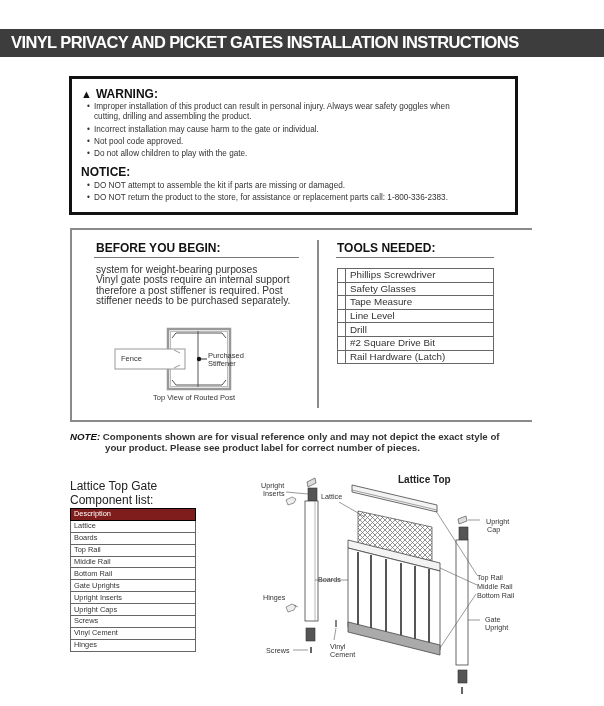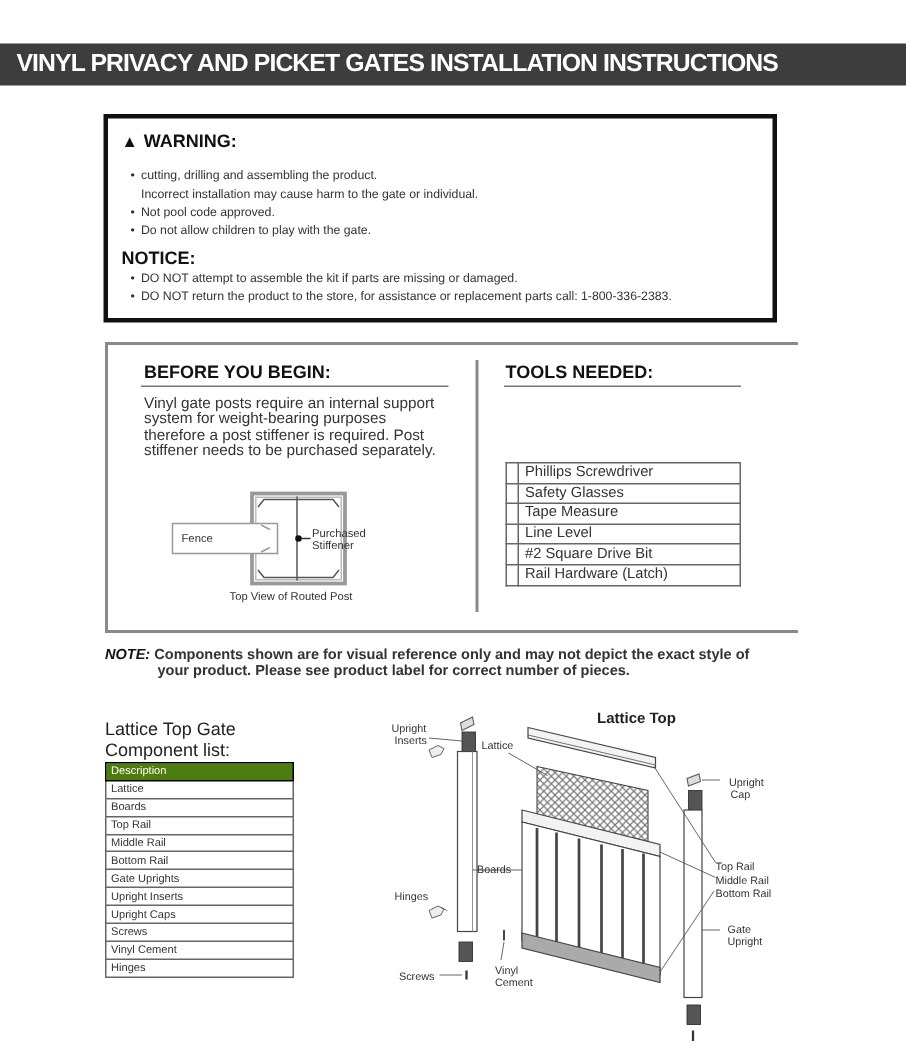--- a/index.html
+++ b/index.html
@@ -12,64 +12,65 @@
   .warnbox { left:69px; top:76px; width:443px; height:133px; border:3px solid #111; background:#fff; }
   .warnhead { position:absolute; left:9px; font-weight:bold; font-size:12px; color:#111; }
   .warnhead .tri { display:inline-block; margin-right:4px; font-size:11px; }
   .bul { position:absolute; left:22px; font-size:8.2px; color:#333; line-height:10px; white-space:nowrap; }
   .bul::before { content:"\2022"; position:absolute; left:-7px; }
   .bybox { left:70px; top:228px; width:460px; height:190px; border-top:2px solid #8a8a8a; border-left:2px solid #8a8a8a; border-bottom:2px solid #8a8a8a; }
   .vdiv { left:317px; top:240px; width:2px; height:168px; background:#8a8a8a; }
   .sechead { font-weight:bold; font-size:12px; color:#111; white-space:nowrap; }
   .hrule { height:1px; background:#777; }
   .bybody { left:96px; top:265px; width:210px; font-size:10.2px; line-height:10.4px; color:#333; }
-  .tools { left:337px; top:268px; width:157px; border-collapse:collapse;margin-top:40px; }
+  .tools { left:337px; top:268px; width:157px; border-collapse:collapse; }
   .tools td { border:1px solid #666; height:12.6px; padding:0 0 0 4px; font-size:9.8px; color:#333; line-height:12px; }
   .tools td.chk { width:7px; padding:0; }
   .note { left:70px; top:431px; width:460px; font-size:9.7px; font-weight:bold; color:#333; line-height:11px; }
   .note i { font-style:italic; color:#111; }
   .note .cont { display:block; padding-left:35px; }
   .comptitle { left:70px; top:479px; font-size:12px; line-height:14px; color:#222; }
   .comp { left:70px; top:508px; width:126px; border-collapse:collapse; }
   .comp td { border:1px solid #666; height:10.9px; padding:0 0 0 3px; font-size:7.4px; color:#333; line-height:10px; }
-  .comp tr.hd td { background:#4d7c0f; color:#fff; border-color:#000; }
+  .comp tr.hd td { background:#7f1d1d; color:#fff; border-color:#000; }
   .lbl { position:absolute; font-size:7.2px; color:#333; line-height:8px; white-space:nowrap; }
   .lt { position:absolute; left:398px; top:474px; font-size:10px; font-weight:bold; color:#222; }
 </style>
 </head>
 <body>
 
 <div class="abs titlebar">
   <span>VINYL PRIVACY AND PICKET GATES INSTALLATION INSTRUCTIONS</span>
 </div>
 
 <div class="abs warnbox">
   <div class="warnhead" style="top:8px;">
     <span class="tri">▲</span><span>WARNING:</span>
   </div>
+  <div class="bul" style="top:23px;">Improper installation of this product can result in personal injury. Always wear safety goggles when</div>
   <div class="bul" style="top:33px;">cutting, drilling and assembling the product.</div>
   <div class="bul" style="top:46px;">Incorrect installation may cause harm to the gate or individual.</div>
   <div class="bul" style="top:58px;">Not pool code approved.</div>
   <div class="bul" style="top:70px;">Do not allow children to play with the gate.</div>
   <div class="warnhead" style="top:86px;">NOTICE:</div>
   <div class="bul" style="top:102px;">DO NOT attempt to assemble the kit if parts are missing or damaged.</div>
   <div class="bul" style="top:114px;">DO NOT return the product to the store, for assistance or replacement parts call: 1-800-336-2383.</div>
 </div>
 <style>
   .warnbox .bul:nth-of-type(3)::before { content:""; }
 </style>
 
 <div class="abs bybox"></div>
 <div class="abs vdiv"></div>
 
 <div class="abs sechead" style="left:96px; top:241px;">BEFORE YOU BEGIN:</div>
 <div class="abs hrule" style="left:94px; top:257px; width:205px;"></div>
 <div class="abs bybody">
+  <div>system for weight-bearing purposes</div>
   <div>Vinyl gate posts require an internal support</div>
-  <div>system for weight-bearing purposes</div>
   <div>therefore a post stiffener is required. Post</div>
   <div>stiffener needs to be purchased separately.</div>
 </div>
 
 <svg class="abs" style="left:110px; top:322px;" width="150" height="70">
   <rect x="58" y="7" width="62" height="60" fill="none" stroke="#999" stroke-width="2.5"></rect>
   <rect x="60.5" y="9.5" width="57" height="55" fill="none" stroke="#bbb" stroke-width="1"></rect>
   <line x1="88" y1="9" x2="88" y2="65" stroke="#555" stroke-width="1"></line>
   <polyline points="62,16 66,11 112,11 116,16" fill="none" stroke="#555" stroke-width="1"></polyline>
   <polyline points="62,58 66,63 112,63 116,58" fill="none" stroke="#555" stroke-width="1"></polyline>
@@ -99,20 +100,24 @@
   <tr>
         <td class="chk"></td>
         <td>Tape Measure</td>
       </tr>
   <tr>
         <td class="chk"></td>
         <td>Line Level</td>
       </tr>
   <tr>
         <td class="chk"></td>
+        <td>Drill</td>
+      </tr>
+  <tr>
+        <td class="chk"></td>
         <td>#2 Square Drive Bit</td>
       </tr>
   <tr>
         <td class="chk"></td>
         <td>Rail Hardware (Latch)</td>
       </tr>
 </tbody>
   </table>
 
 <div class="abs note">

